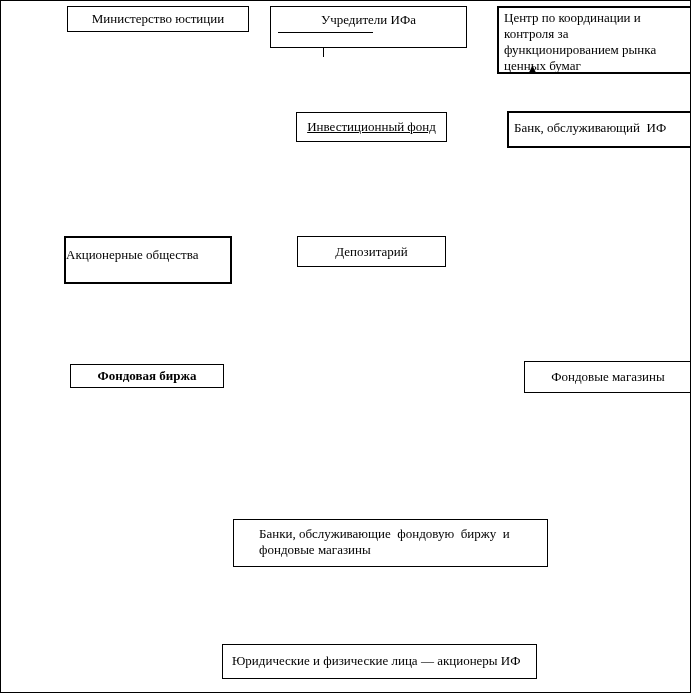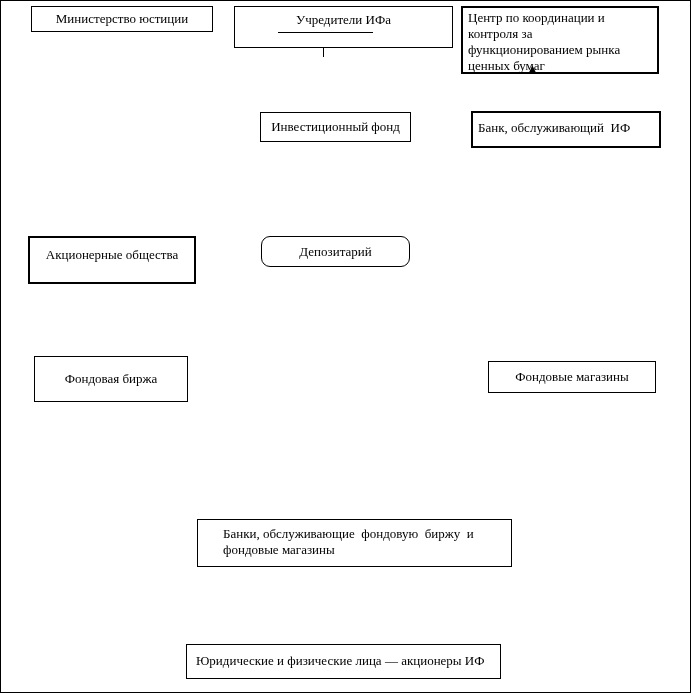--- a/index.html
+++ b/index.html
@@ -14,34 +14,35 @@
     color:#000;
     overflow:hidden;
   }
   .node{
     position:absolute;
     box-sizing:border-box;
     border:1px solid #000;
     background:#ffffff;
     white-space:pre-wrap;
     line-height:16px;
+    margin-left:36px;
   }
   .c{ 
     display:flex;align-items:center;justify-content:center;text-align:center;
   }
   .thick{border-width:2px;}
   .n1{left:30px;top:5px;width:182px;height:26px;}
-  .n2{left:233px;top:5px;width:219px;height:42px;padding-top:5px;text-align:center;}
+  .n2{left:233px;top:5px;width:197px;height:42px;padding-top:5px;text-align:center;}
   .n3{left:460px;top:5px;width:198px;height:68px;padding:2px 5px;}
   .n4{left:30px;top:111px;width:175px;height:30px;}
-  .n5{left:259px;top:111px;width:151px;height:30px;}
+  .n5{left:259px;top:111px;width:151px;height:30px;text-decoration:underline;}
   .n6{left:470px;top:110px;width:190px;height:37px;padding:7px 5px;}
-  .n7{left:27px;top:235px;width:168px;height:48px;padding-top:9px;text-align:center;}
-  .n8{left:260px;top:235px;width:149px;height:31px;border-radius:9px;}
-  .n9{left:33px;top:355px;width:154px;height:46px;}
+  .n7{left:27px;top:235px;width:168px;height:48px;padding-top:9px;}
+  .n8{left:260px;top:235px;width:149px;height:31px;}
+  .n9{left:33px;top:363px;width:154px;height:24px;font-weight:bold;}
   .n10{left:487px;top:360px;width:168px;height:32px;}
   .n11{left:196px;top:518px;width:315px;height:48px;padding:6px 25px;}
   .n12{left:185px;top:643px;width:315px;height:35px;padding:8px 9px;}
   .line{
     position:absolute;background:#000;
   }
   .divider-founders{left:277px;top:31px;width:95px;height:1px;}
   .stub-founders{left:322px;top:47px;width:1px;height:9px;}
   .arrow{
     position:absolute;left:526px;top:62px;

